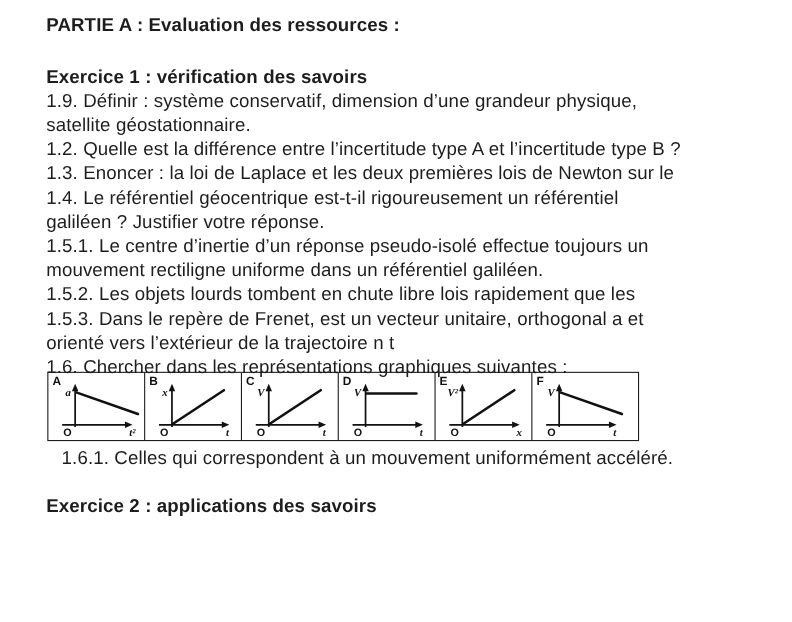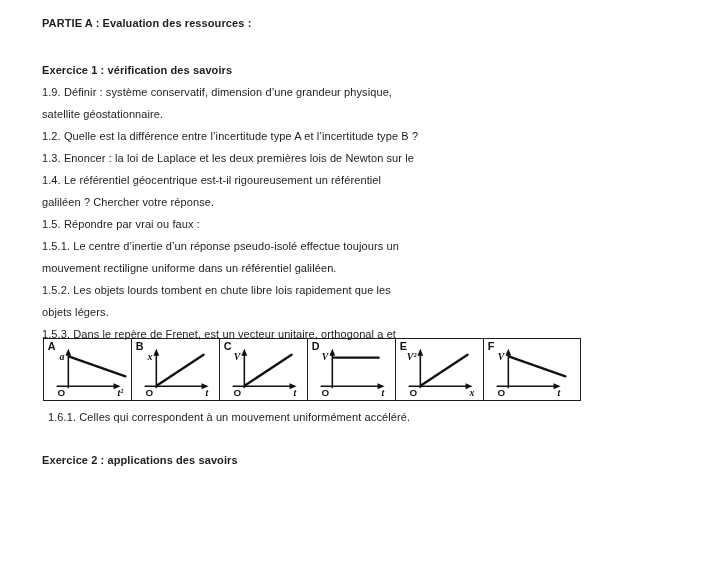--- a/index.html
+++ b/index.html
@@ -13,21 +13,21 @@
     overflow: hidden;
     font-family: "Liberation Sans", sans-serif;
     color: #1d1d1d;
   }
   .page {
     padding: 12px 28px 0 42px;
     box-sizing: border-box;
     width: 720px;
   }
   .line {
-    font-size: 11px;
+    font-size: 17px;
     line-height: 22px;
     white-space: nowrap;
     letter-spacing: 0.1px;
   }
   .bold { font-weight: 700; }
   .spacer-top { height: 25px; }
   .spacer-bottom { height: 21px; }
   .indent { padding-left: 6px; }
 
   .graph-strip {
@@ -64,27 +64,27 @@
   <div class="line bold">PARTIE A : Evaluation des ressources :</div>
   <div class="spacer-top"></div>
   <div class="line bold">Exercice 1 : vérification des savoirs</div>
 
   <div id="q-lines">
       <div class="line">1.9. Définir : système conservatif, dimension d’une grandeur physique,</div>
       <div class="line">satellite géostationnaire.</div>
       <div class="line">1.2. Quelle est la différence entre l’incertitude type A et l’incertitude type B ?</div>
       <div class="line">1.3. Enoncer : la loi de Laplace et les deux premières lois de Newton sur le</div>
       <div class="line">1.4. Le référentiel géocentrique est-t-il rigoureusement un référentiel</div>
-      <div class="line">galiléen ? Chercher votre réponse.</div>
-      <div class="line">1.5. Répondre par vrai ou faux :</div>
+      <div class="line">galiléen ? Justifier votre réponse.</div>
       <div class="line">1.5.1. Le centre d’inertie d’un réponse pseudo-isolé effectue toujours un</div>
       <div class="line">mouvement rectiligne uniforme dans un référentiel galiléen.</div>
       <div class="line">1.5.2. Les objets lourds tombent en chute libre lois rapidement que les</div>
-      <div class="line">objets légers.</div>
       <div class="line">1.5.3. Dans le repère de Frenet, est un vecteur unitaire, orthogonal a et</div>
+      <div class="line">orienté vers l’extérieur de la trajectoire n t</div>
+      <div class="line">1.6. Chercher dans les représentations graphiques suivantes :</div>
     </div>
 
   <div id="graph-strip" class="graph-strip">
       <div class="graph-cell">
         <svg viewBox="0 0 88 62" width="88" height="61">
           <text x="3" y="11" class="glabel">A</text>
           <line x1="24" y1="50" x2="24" y2="16" class="axis"></line>
           <polygon points="24,10 21,17 27,17" class="axfill"></polygon>
           <line x1="12" y1="48" x2="71" y2="48" class="axis"></line>
           <polygon points="77,48 70,45 70,51" class="axfill"></polygon>
@@ -154,19 +154,19 @@
           <line x1="12" y1="48" x2="71" y2="48" class="axis"></line>
           <polygon points="77,48 70,45 70,51" class="axfill"></polygon>
           <text x="13" y="58" class="gorigin">O</text>
           <text x="20" y="21" text-anchor="end" class="gaxis">V</text>
           <text x="74" y="58" class="gaxis">t</text>
           <line x1="25" y1="18" x2="82" y2="38" class="curve"></line>
         </svg>
       </div>
     </div>
 
-  <div id="f-lines" style="margin-top:5px;">
+  <div id="f-lines" style="margin-top:5px;margin-left:8px;">
       <div class="line indent">1.6.1. Celles qui correspondent à un mouvement uniformément accéléré.</div>
     </div>
 
   <div class="spacer-bottom"></div>
   <div class="line bold">Exercice 2 : applications des savoirs</div>
 </div>
 
 </body></html>

